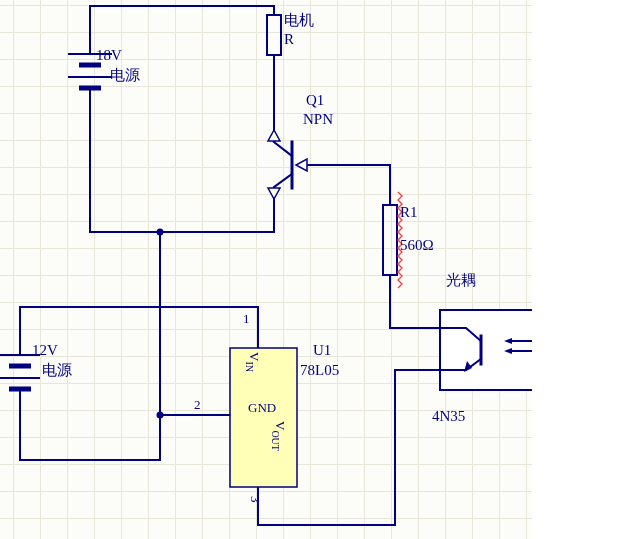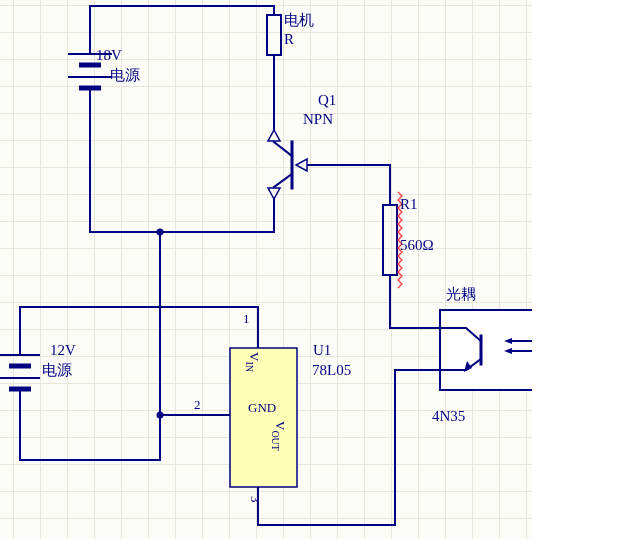--- a/index.html
+++ b/index.html
@@ -116,34 +116,34 @@
       <circle class="solid" cx="160" cy="415" r="3.5"></circle>
     </g>
   </svg>
 
   <div class="lbl" style="left:284px;top:12px">电机</div>
   <div class="lbl" style="left:284px;top:31px">R</div>
 
   <div class="lbl" style="left:96px;top:47px">18V</div>
   <div class="lbl" style="left:110px;top:67px">电源</div>
 
-  <div class="lbl" style="left:318px;top:92px">Q1</div>
+  <div class="lbl" style="left:306px;top:92px">Q1</div>
   <div class="lbl" style="left:303px;top:111px">NPN</div>
 
-  <div class="lbl" style="left:400px;top:196px">R1</div>
+  <div class="lbl" style="left:400px;top:204px">R1</div>
   <div class="lbl" style="left:400px;top:237px">560Ω</div>
 
-  <div class="lbl" style="left:446px;top:286px">光耦</div>
+  <div class="lbl" style="left:446px;top:272px">光耦</div>
   <div class="lbl" style="left:432px;top:408px">4N35</div>
 
-  <div class="lbl" style="left:50px;top:342px">12V</div>
+  <div class="lbl" style="left:32px;top:342px">12V</div>
   <div class="lbl" style="left:42px;top:362px">电源</div>
 
   <div class="lbl" style="left:313px;top:342px">U1</div>
-  <div class="lbl" style="left:312px;top:362px">78L05</div>
+  <div class="lbl" style="left:300px;top:362px">78L05</div>
 
   <div class="lbl pin" style="left:243px;top:312px">1</div>
   <div class="lbl pin" style="left:194px;top:398px">2</div>
   <div class="lbl pin rot" style="left:262px;top:496px">3</div>
 
   <div class="lbl pin rot" style="left:261px;top:352px">
     <span>V</span><sub>IN</sub>
   </div>
   <div class="lbl pin" style="left:248px;top:401px">GND</div>
   <div class="lbl pin rot" style="left:287px;top:421px">

